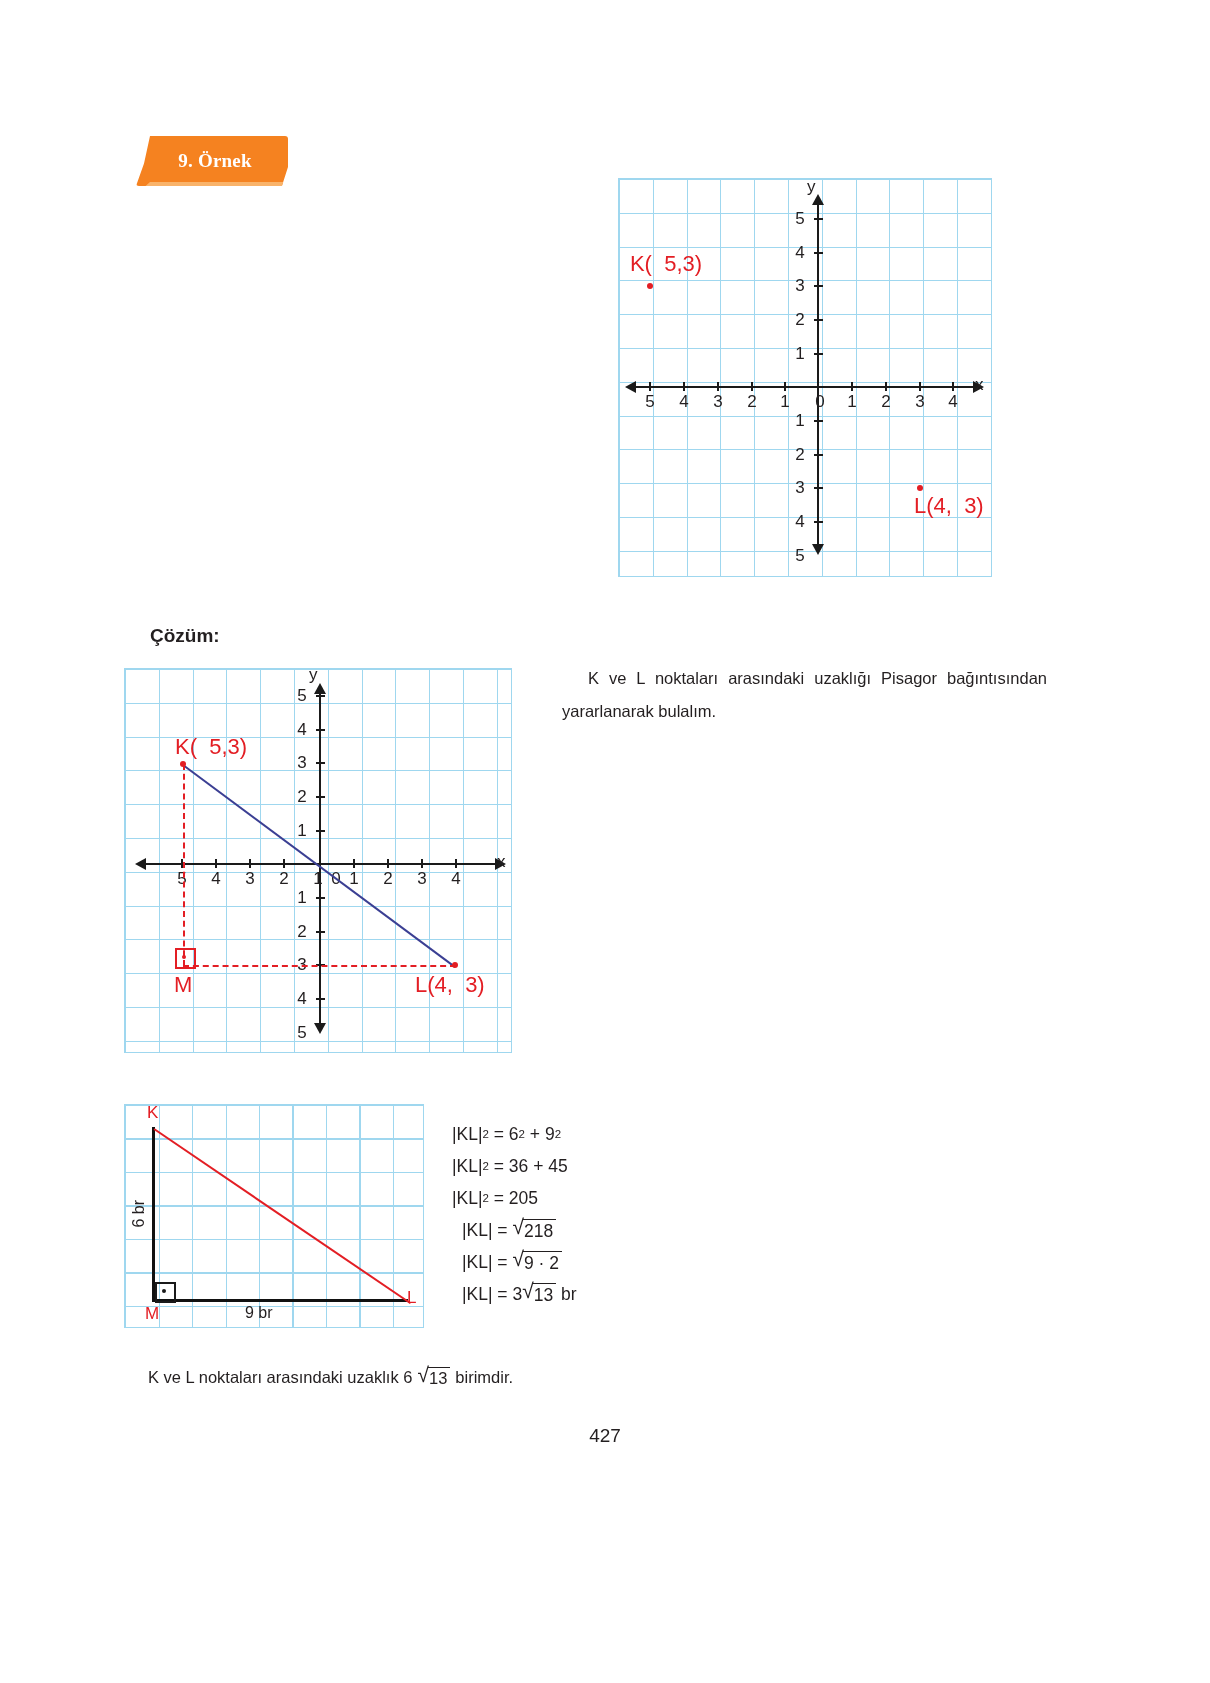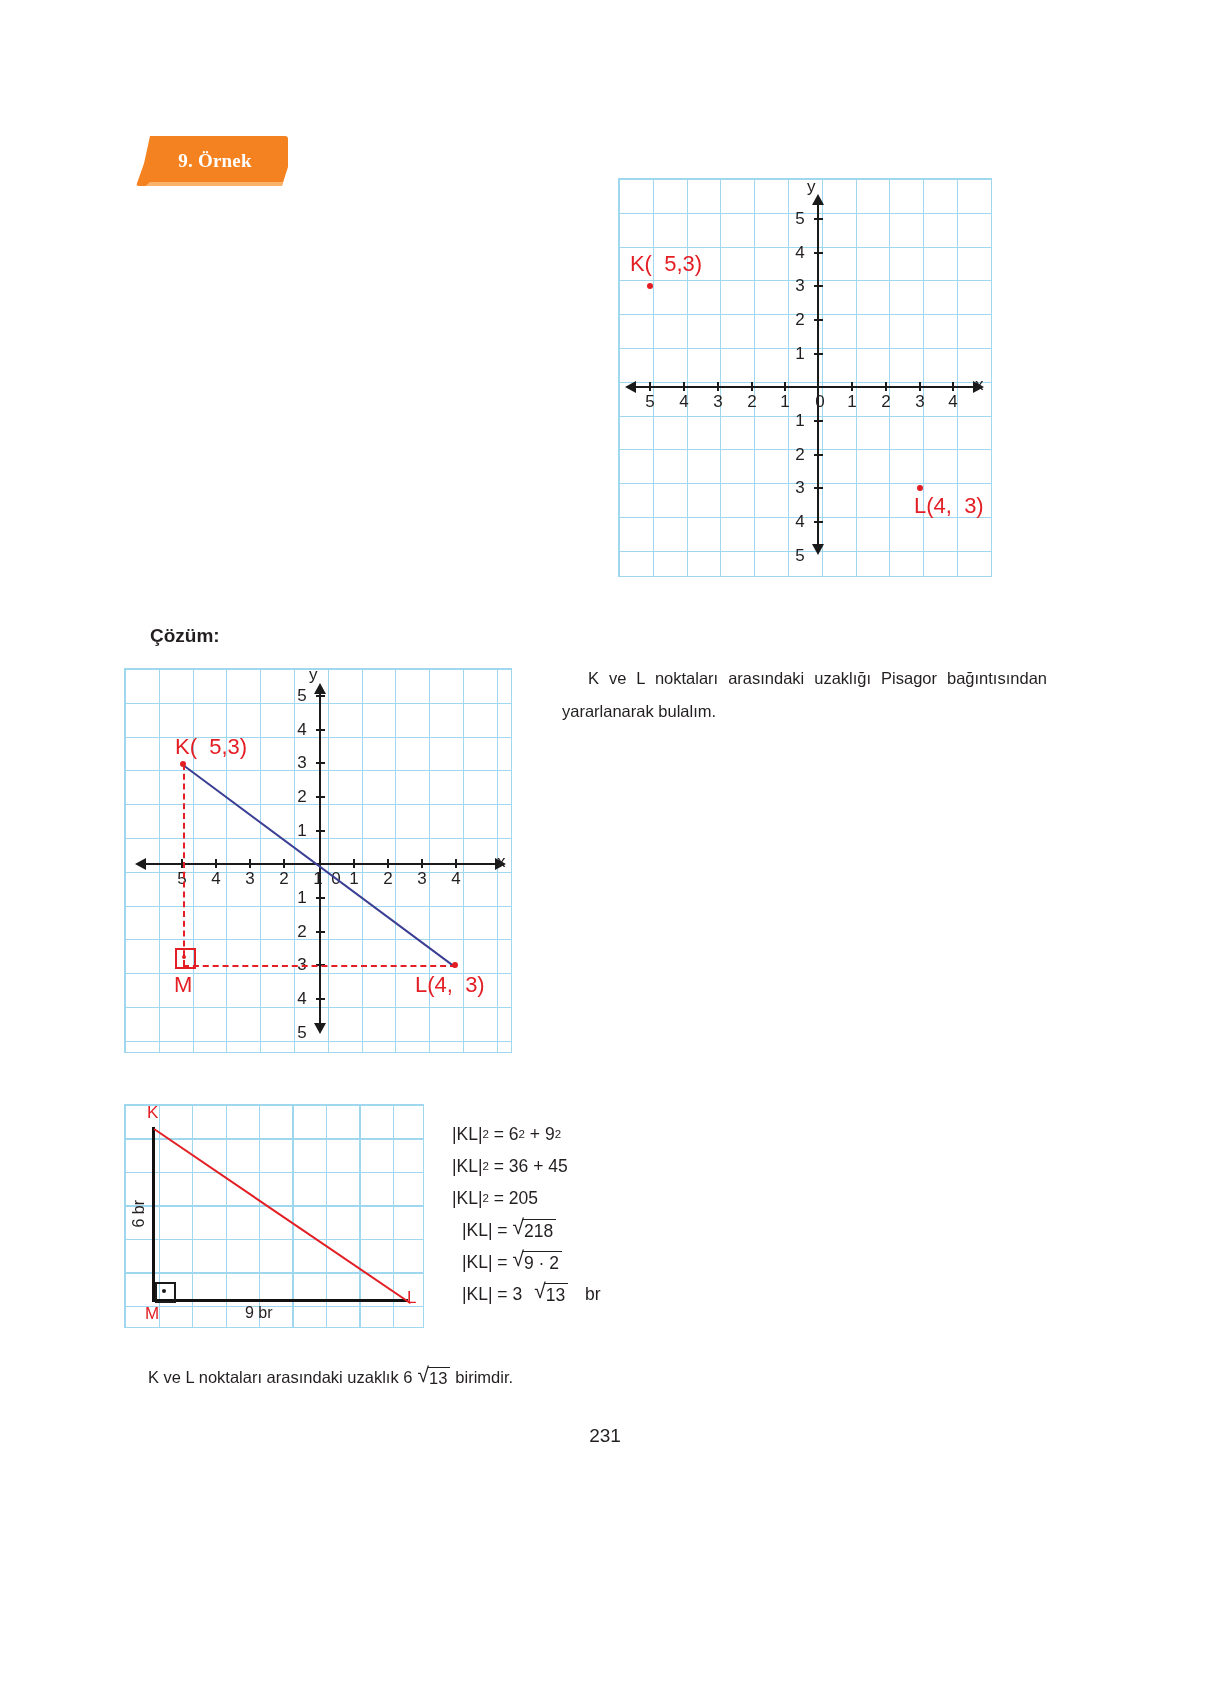--- a/index.html
+++ b/index.html
@@ -304,29 +304,29 @@
     </div>
     <div class="row">
       <span>|KL|</span><sup>2</sup><span> = 205</span>
     </div>
     <div class="row" style="padding-left:10px;">
       <span>|KL| = </span><span class="radical"><span class="sign">√</span><span class="rad-body">218</span></span>
     </div>
     <div class="row" style="padding-left:10px;">
       <span>|KL| = </span><span class="radical"><span class="sign">√</span><span class="rad-body">9 · 2</span></span>
     </div>
-    <div class="row" style="padding-left:10px;gap:12px;">
+    <div class="row" style="padding-left:10px;">
       <span>|KL| = 3</span><span class="radical"><span class="sign">√</span><span class="rad-body">13</span></span><span> br</span>
     </div>
   </div>
 
   <div class="final-text">
     <span>K ve L noktaları arasındaki uzaklık 6</span>
       <span class="radical">
         <span class="sign">√</span>
         <span class="rad-body">13</span>
       </span>
       <span>birimdir.</span>
   </div>
 
-  <div class="page-no">231</div>
+  <div class="page-no">427</div>
 
 </div>
 
 </body></html>

